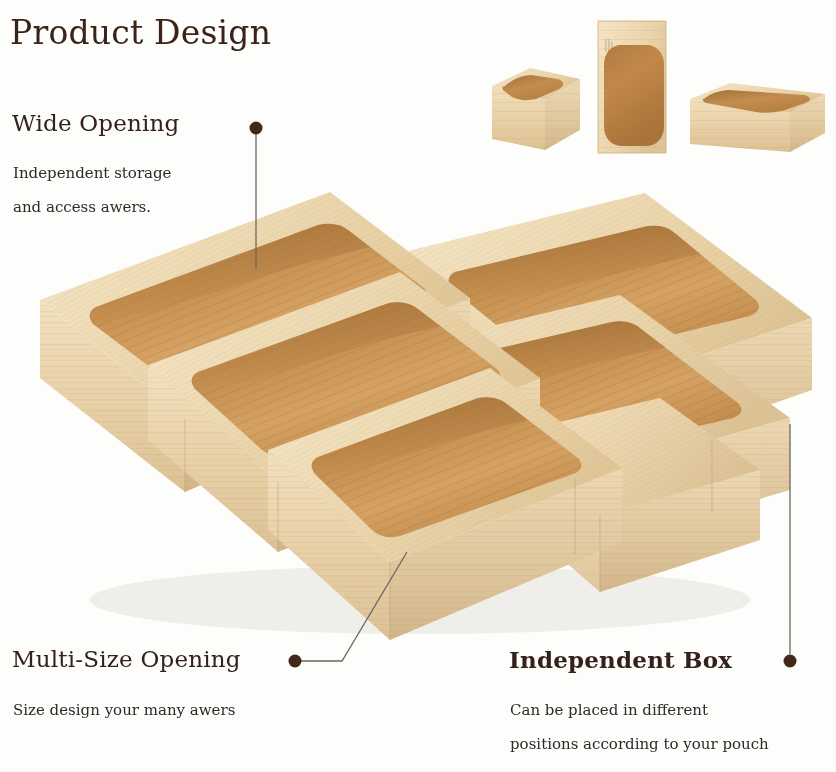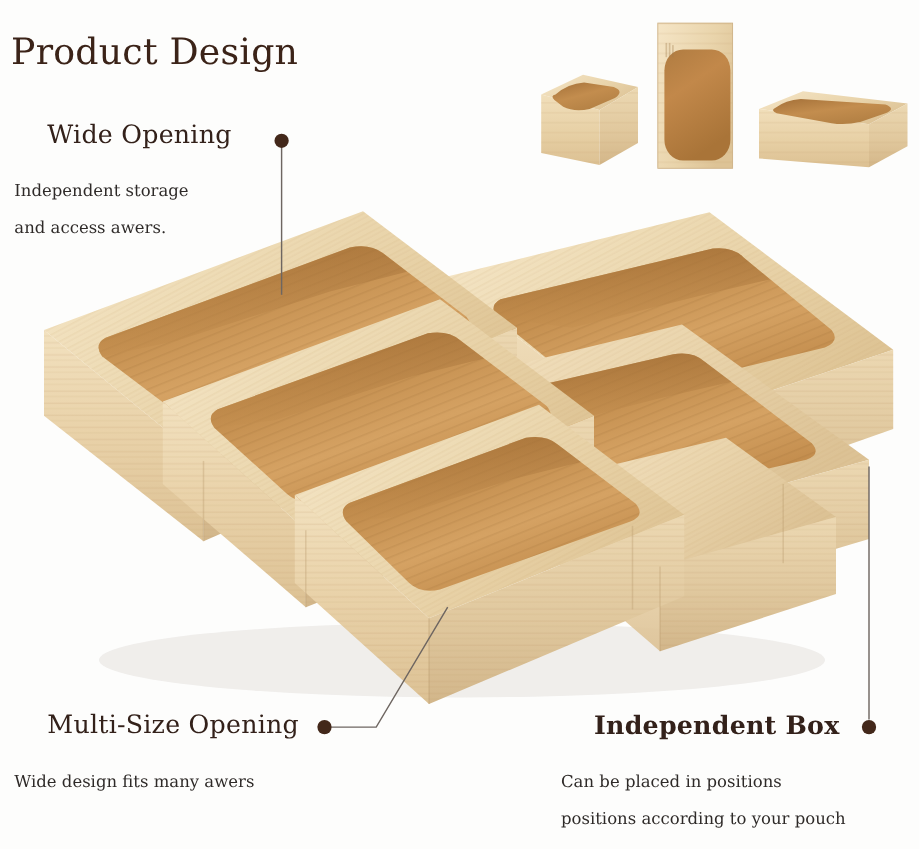--- a/index.html
+++ b/index.html
@@ -23,31 +23,29 @@
   .page-title {
     position: absolute;
     left: 10px;
     top: 13px;
     font-family: "DejaVu Serif", serif;
     font-size: 33px;
     font-weight: 400;
     letter-spacing: 0.2px;
     color: #3b2318;
     white-space: nowrap;
-    margin-top: 14px;
   }
   .feature-head {
     position: absolute;
     font-family: "DejaVu Serif", serif;
     font-size: 23px;
     font-weight: 400;
     letter-spacing: 0.2px;
     color: #33211a;
     white-space: nowrap;
-    margin-left: 31px;
   }
   .feature-body {
     position: absolute;
     font-family: "DejaVu Serif", serif;
     font-size: 15px;
     font-weight: 400;
     line-height: 30px;
     color: #2e2a28;
     white-space: nowrap;
   }
@@ -318,19 +316,19 @@
     </g>
   </svg>
 
   <div class="page-title">Product Design</div>
 
   <div class="feature-head" style="left:12px; top:110px;">Wide Opening</div>
   <div class="feature-body" style="left:13px; top:158px;">Independent storage</div>
   <div class="feature-body" style="left:13px; top:192px;">and access awers.</div>
 
   <div class="feature-head" style="left:12px; top:646px;">Multi-Size Opening</div>
-  <div class="feature-body" style="left:13px; top:695px;">Wide design fits many awers</div>
+  <div class="feature-body" style="left:13px; top:695px;">Size design your many awers</div>
 
   <div class="feature-head" style="left:509px; top:646px;font-weight:bold;">Independent Box</div>
-  <div class="feature-body" style="left:510px; top:695px;">Can be placed in positions</div>
+  <div class="feature-body" style="left:510px; top:695px;">Can be placed in different</div>
   <div class="feature-body" style="left:510px; top:729px;">positions according to your pouch</div>
 
 </div>
 
 </body></html>

